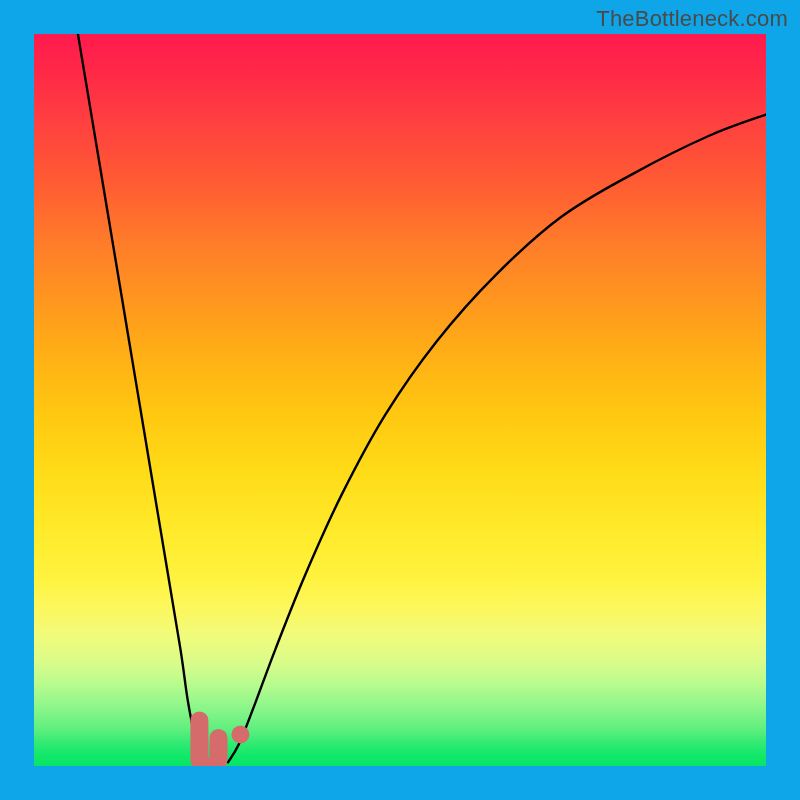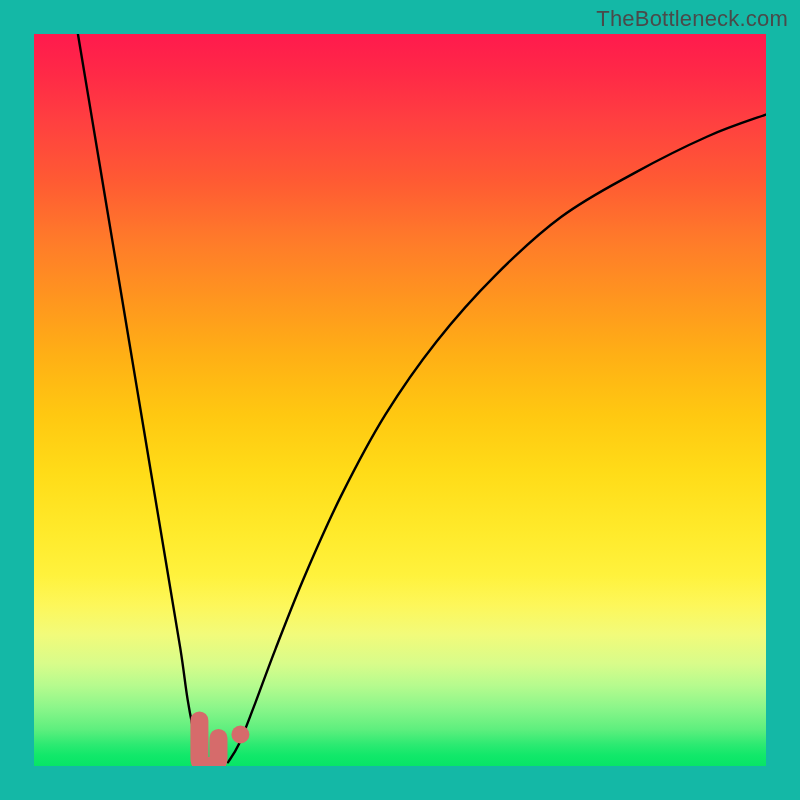--- a/index.html
+++ b/index.html
@@ -8,21 +8,21 @@
     width: 800px;
     height: 800px;
     overflow: hidden;
     background: #000;
     font-family: Arial, Helvetica, sans-serif;
   }
   .frame {
     position: absolute;
     left: 0; top: 0;
     width: 800px; height: 800px;
-    background: #14b8a6;
+    background: #0ea5e9;
   }
   .plot-area {
     position: absolute;
     left: 34px;
     top: 34px;
     width: 732px;
     height: 732px;
     overflow: hidden;
   }
   .gradient-bg {

